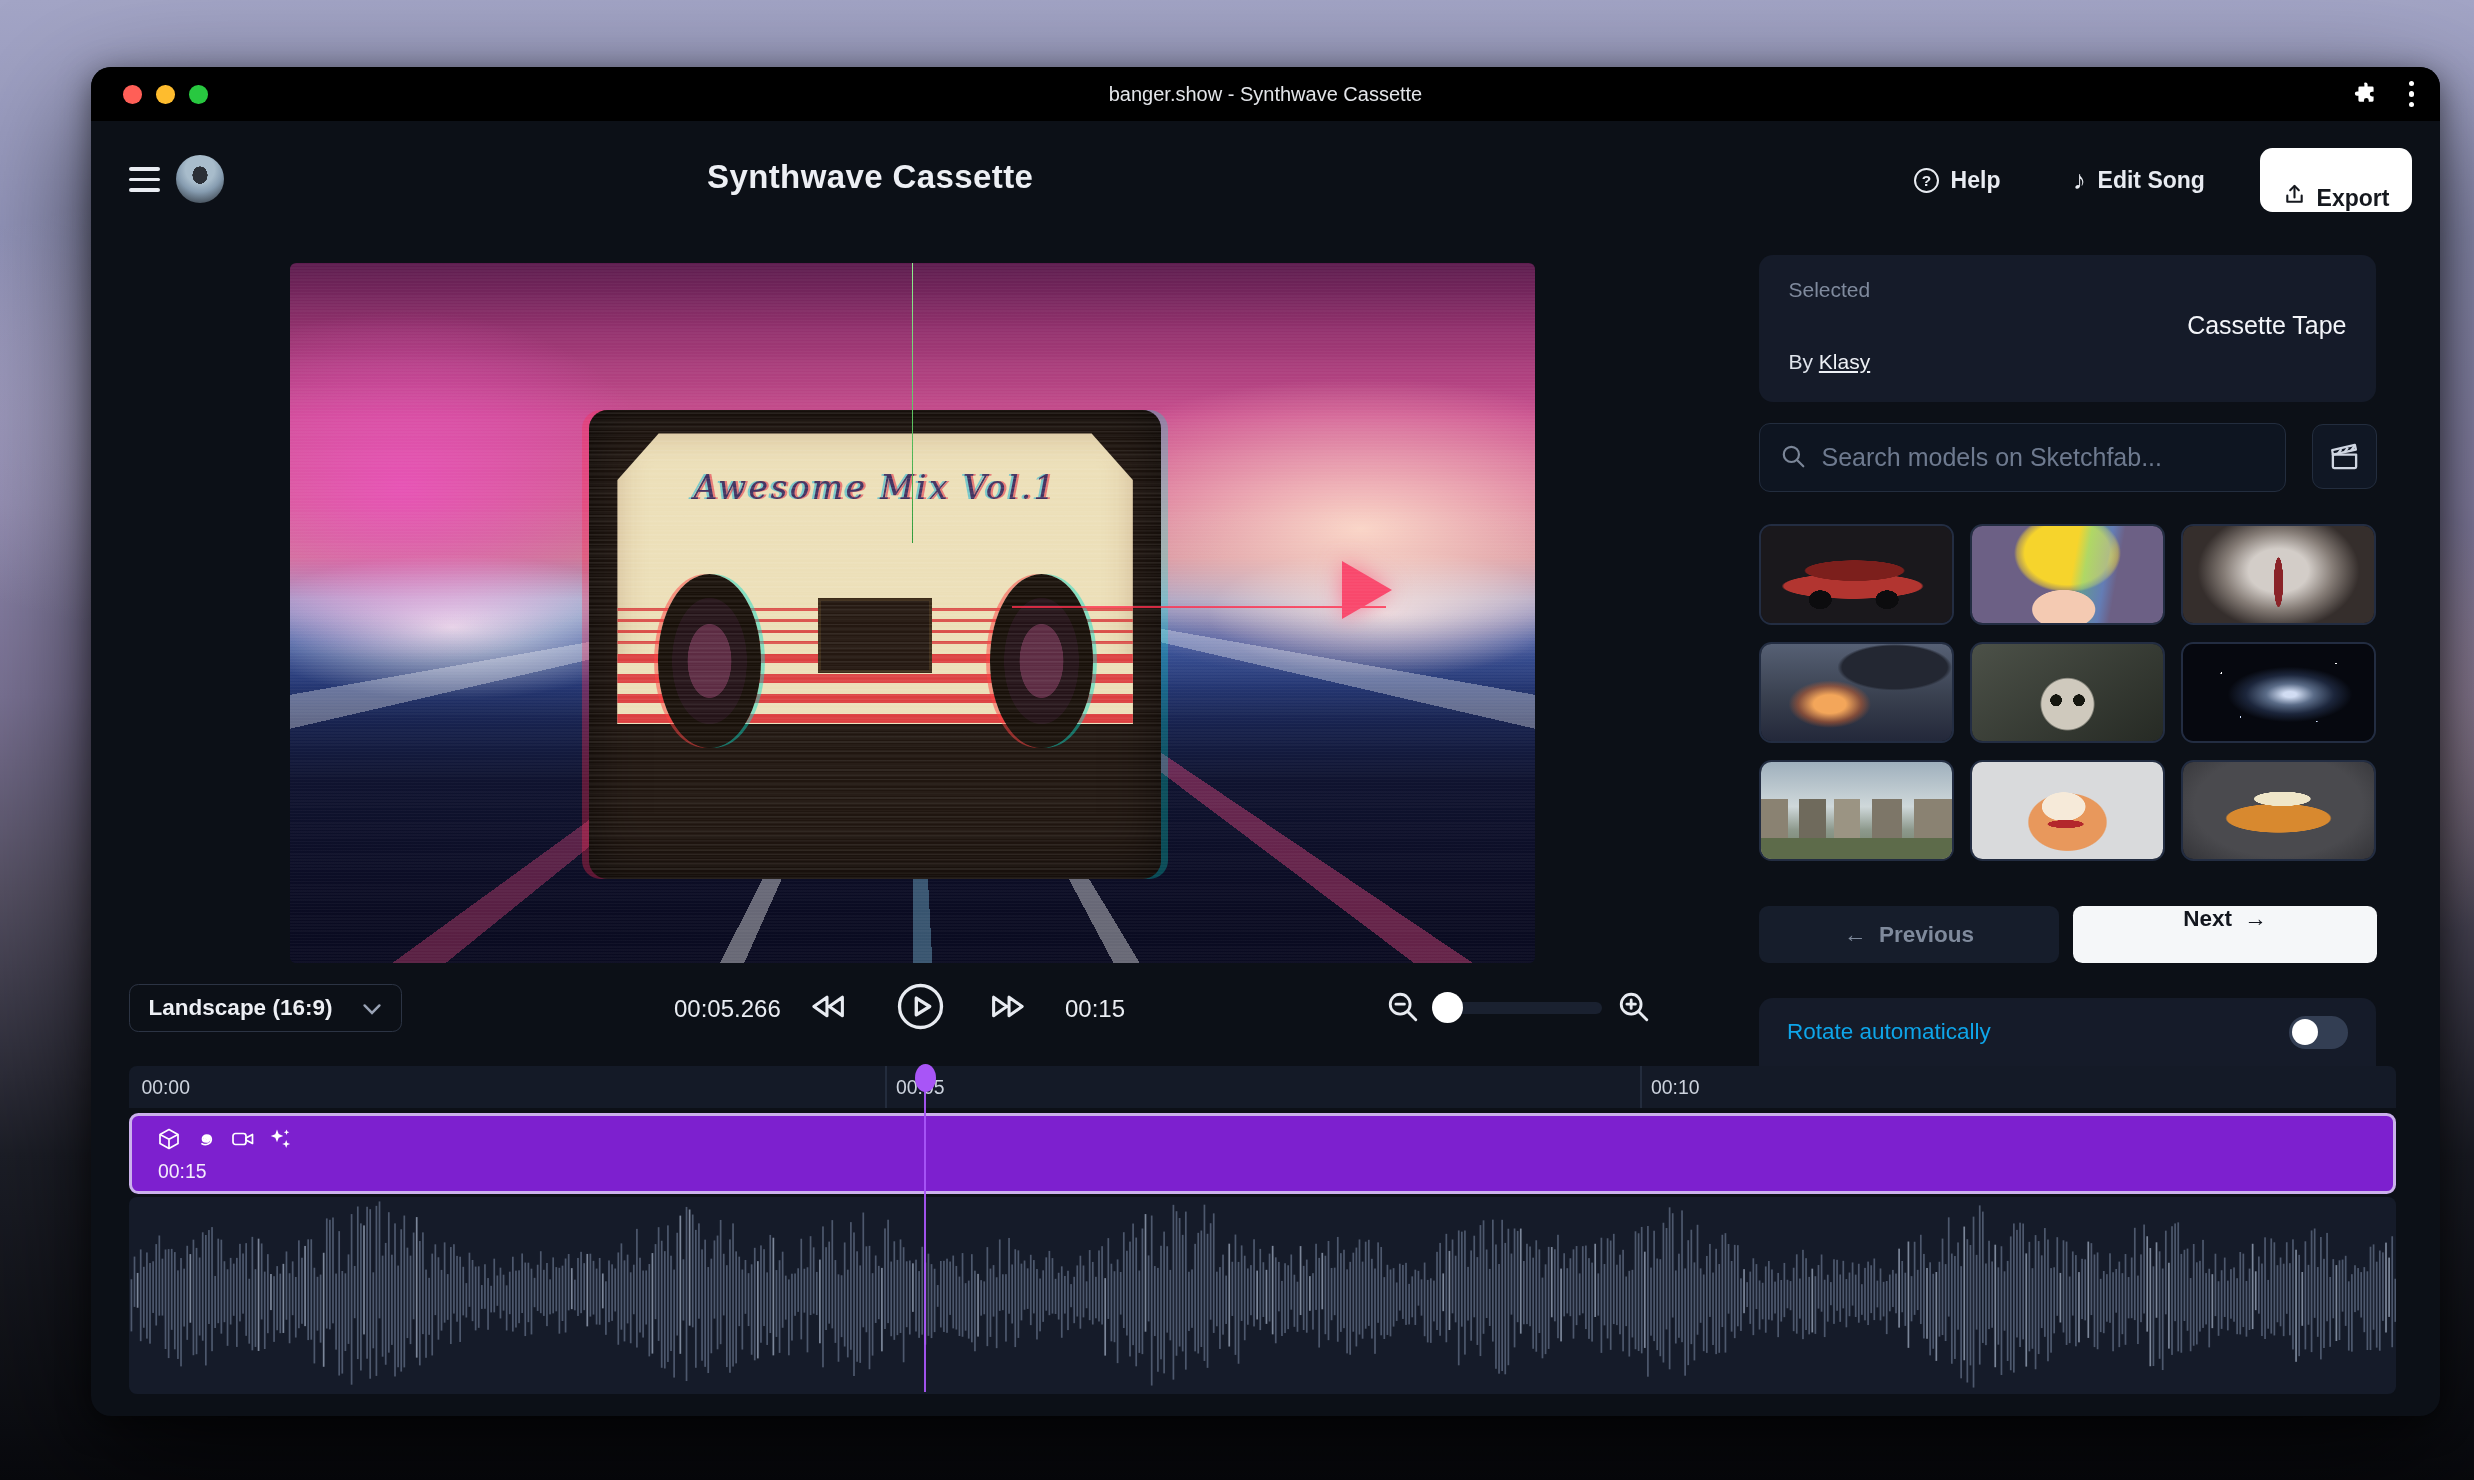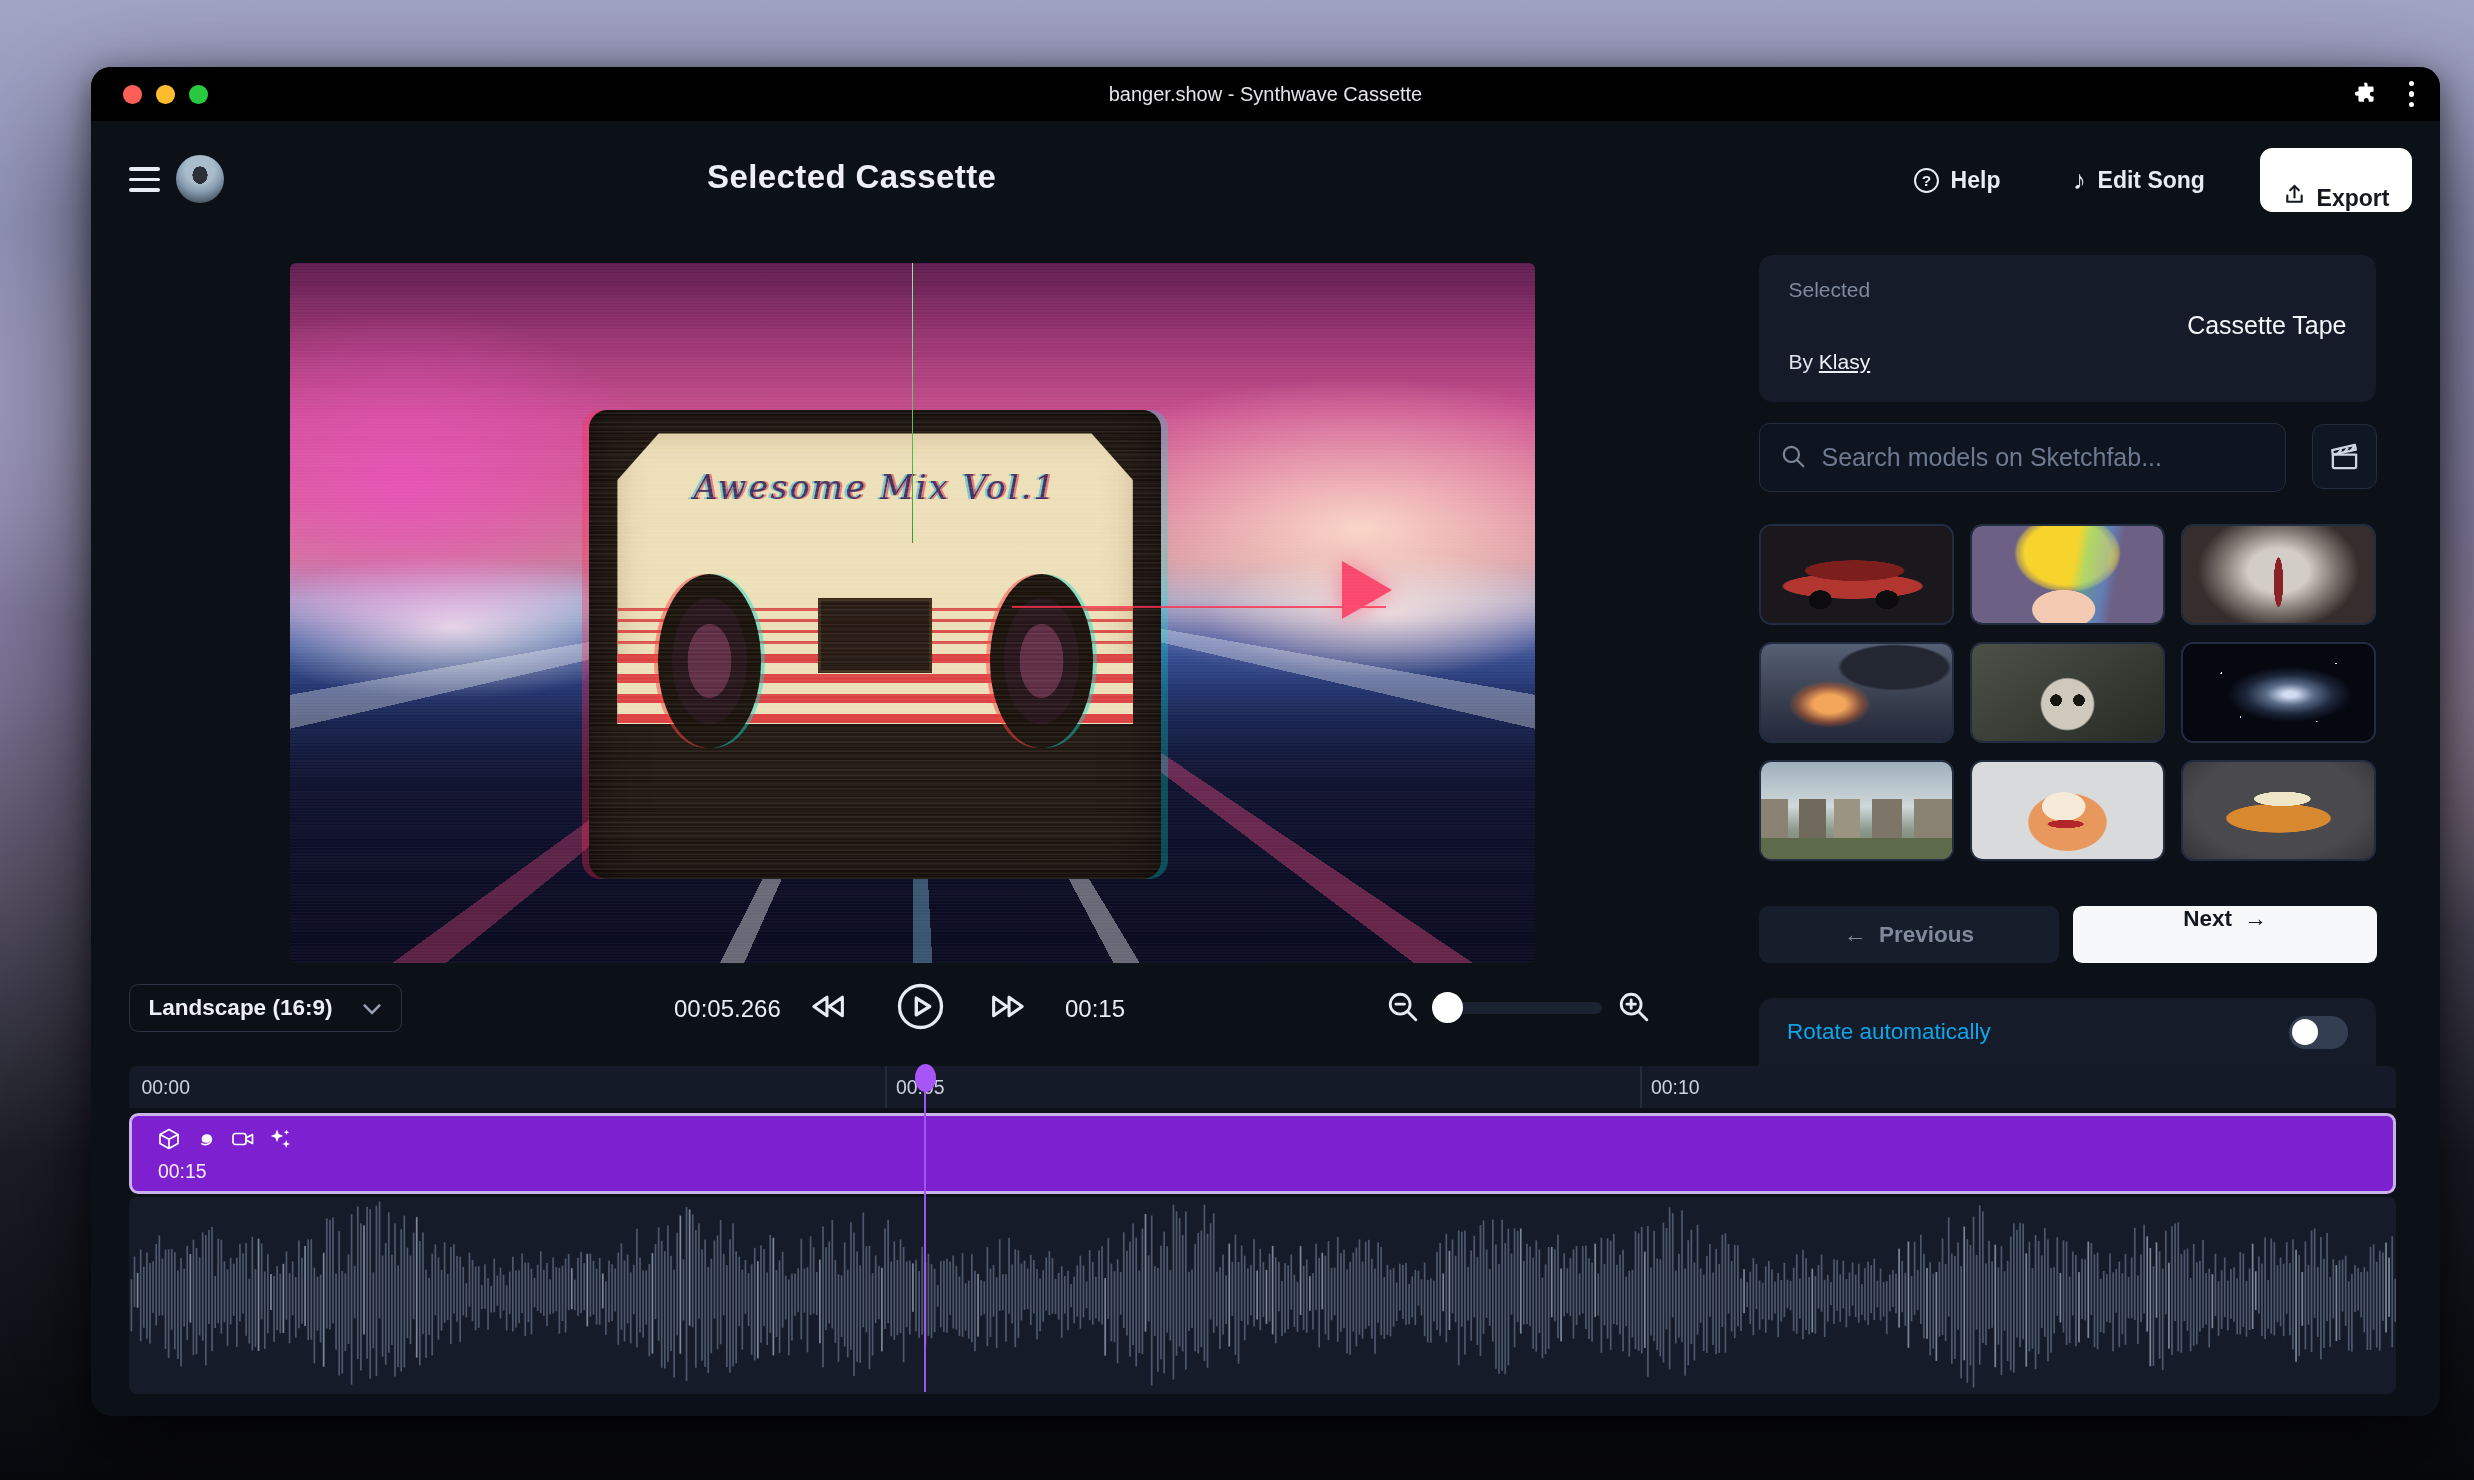--- a/index.html
+++ b/index.html
@@ -182,21 +182,21 @@
           </span>
       </div>
     </div>
 
     <div class="hamburger">
         <i></i>
         <i></i>
         <i></i>
       </div>
     <div class="avatar"></div>
-    <div class="app-title">Selected Cassette</div>
+    <div class="app-title">Synthwave Cassette</div>
     <div class="btn-plain btn-help">
       <span class="qcircle">?</span>
       <span>Help</span>
     </div>
     <div class="btn-plain btn-edit">
       <span class="note">♪</span>
       <span>Edit Song</span>
     </div>
     <div class="btn-export">
       <span>

